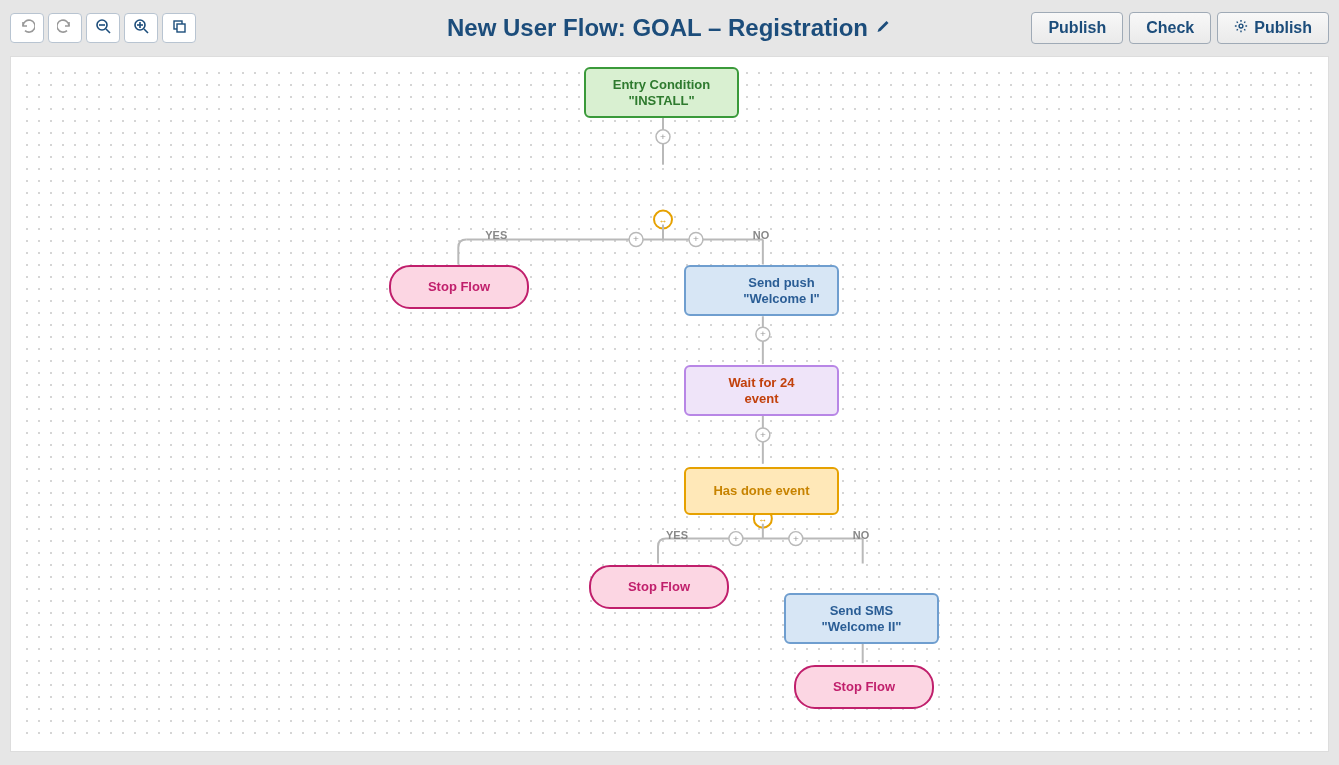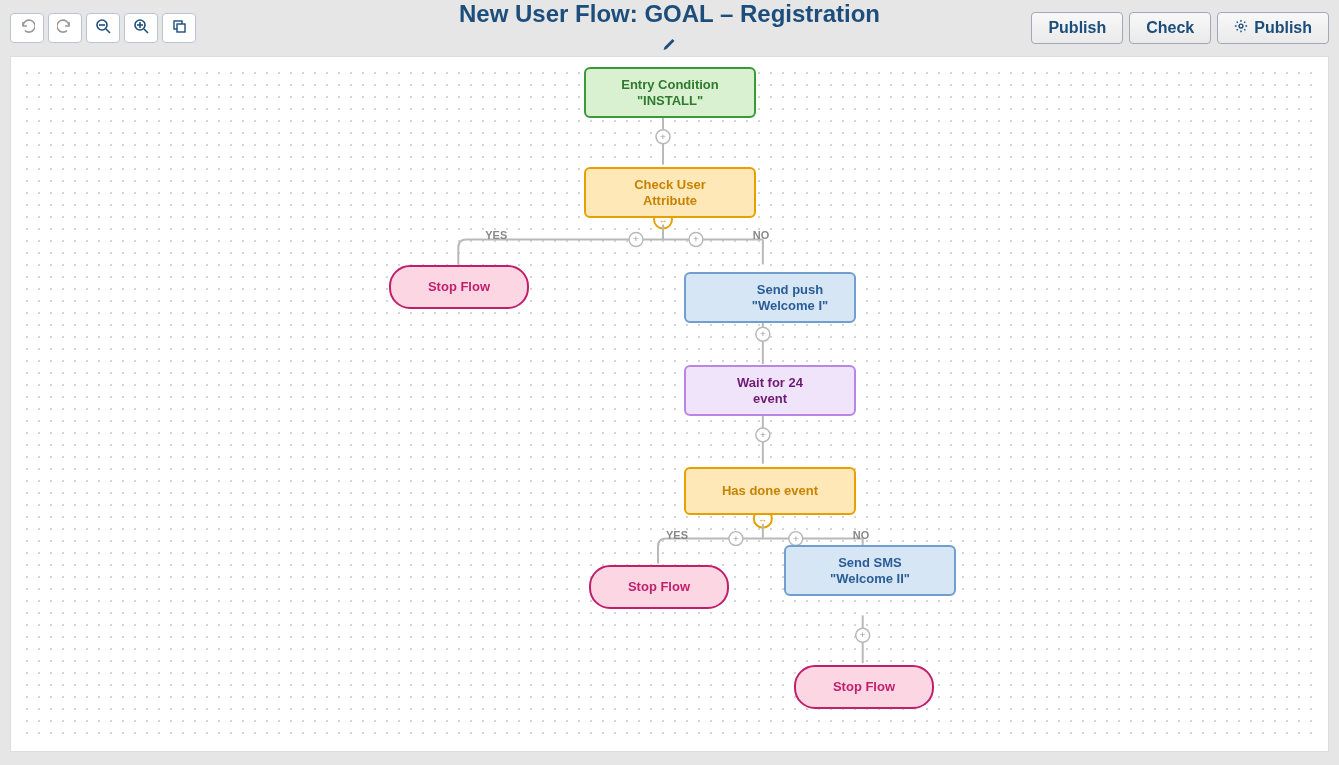--- a/index.html
+++ b/index.html
@@ -26,21 +26,21 @@
     background: #fff;
     display: flex; align-items: center; justify-content: center;
     color: #1c4d7b;
     cursor: pointer;
   }
   .icon-btn.disabled { color: #999; cursor: default; }
   .title-wrap {
     position: absolute;
     left: 50%;
     transform: translateX(-50%);
-    display: flex; align-items: center; gap: 8px; flex-direction: column;
+    display: flex; align-items: center; gap: 8px;
   }
   .title {
     font-size: 24px;
     font-weight: 700;
     color: #1c4d7b;
     white-space: nowrap;
   }
   .action-btn {
     height: 32px;
     padding: 8px 16px;
@@ -68,38 +68,38 @@
     background-position: 2px 2px;
   }
   svg.connectors {
     position: absolute;
     left: 0; top: 0;
     width: 100%; height: 100%;
     pointer-events: none;
   }
   .node {
     position: absolute;
-    width: 172px;
+    width: 155px;
     border: 2px solid;
     border-radius: 6px;
     padding: 8px 8px;
     text-align: center;
     font-weight: 700;
     font-size: 13px;
     line-height: 1.2;
     cursor: pointer;
   }
   .node.small { width: 140px; border-radius: 21px; }
   .node .l2 { display: block; }
   
   .n-green  { background: #d9f0d1; border-color: #3a9a3a; color: #2e7a2e; }
   .n-orange { background: #ffe8b8; border-color: #e6a100; color: #c78300; }
   .n-pink   { background: #fcd6e3; border-color: #c01f6c; color: #c01f6c; }
   .n-blue   { background: #d7e6f5; border-color: #6f9ecf; color: #2a5d95; }
-  .n-purple { background: #efe4f9; border-color: #b886e6; color: #701a75; }
+  .n-purple { background: #efe4f9; border-color: #b886e6; color: #c2410c; }
 
   .port-plus {
     stroke: #b9b9b9; stroke-width: 1.5; fill: #fff;
   }
   .edge-label {
     font-size: 11px; fill: #888; font-weight: 600;
   }
 </style>
 </head>
 <body>
@@ -228,48 +228,44 @@
       <line x1="845" y1="552" x2="845" y2="600" stroke="#b9b9b9" stroke-width="2"></line>
       <circle class="port-plus" cx="845" cy="572" r="7"></circle>
         <text x="845" y="575" text-anchor="middle" font-size="10" fill="#999">+</text>
     </svg>
 
     <div class="node n-green" style="left:565px; top:2px;">
       <span>Entry Condition</span>
       <span class="l2">"INSTALL"</span>
     </div>
 
-    <div class="node n-orange" style="left:565px; top:102px;">
-      <span>Check User</span>
-      <span class="l2">Attribute</span>
-    </div>
 
     <div class="node n-pink small" style="left:370px; top:200px; padding:12px 8px;">
       <span>Stop Flow</span>
     </div>
 
-    <div class="node n-blue" style="left:665px; top:207px;padding-left:48px;">
+    <div class="node n-blue" style="left:665px; top:200px;padding-left:48px;">
       <span>Send push</span>
       <span class="l2">"Welcome I"</span>
     </div>
 
     <div class="node n-purple" style="left:665px; top:300px;">
       <span>Wait for 24</span>
       <span class="l2">event</span>
     </div>
 
     <div class="node n-orange" style="left:665px; top:402px; padding:14px 4px;">
       <span>Has done event</span>
     </div>
 
     <div class="node n-pink small" style="left:570px; top:500px; padding:12px 8px;">
       <span>Stop Flow</span>
     </div>
 
-    <div class="node n-blue" style="left:765px; top:480px;">
+    <div class="node n-blue" style="left:765px; top:528px;">
       <span>Send SMS</span>
       <span class="l2">"Welcome II"</span>
     </div>
 
     <div class="node n-pink small" style="left:775px; top:600px; padding:12px 8px;">
       <span>Stop Flow</span>
     </div>
 
   </div>
 </div>

